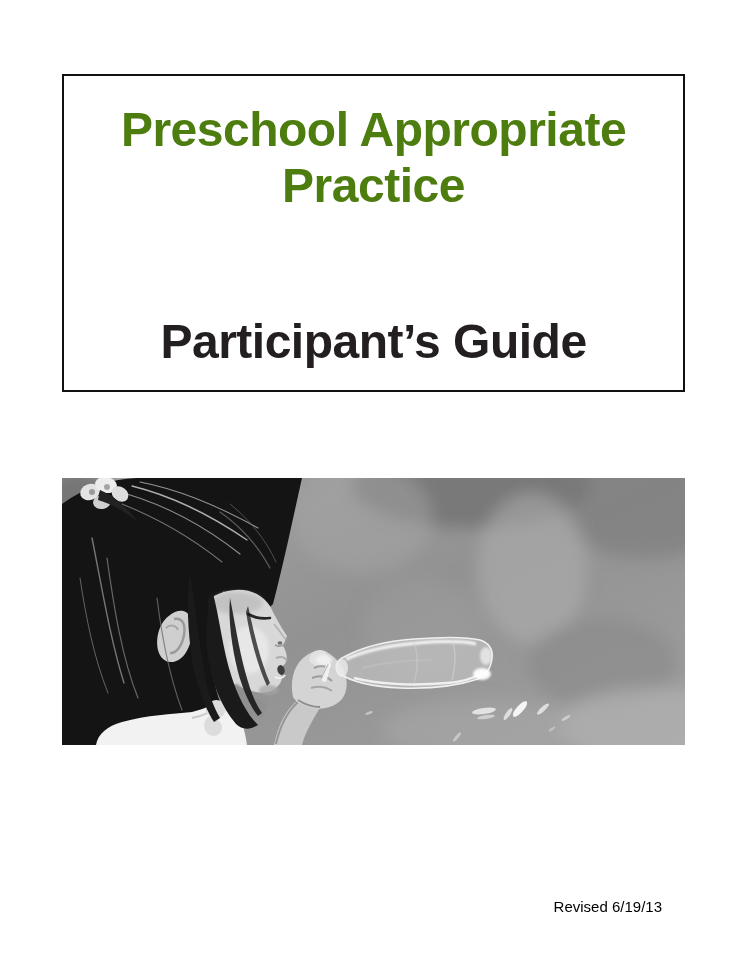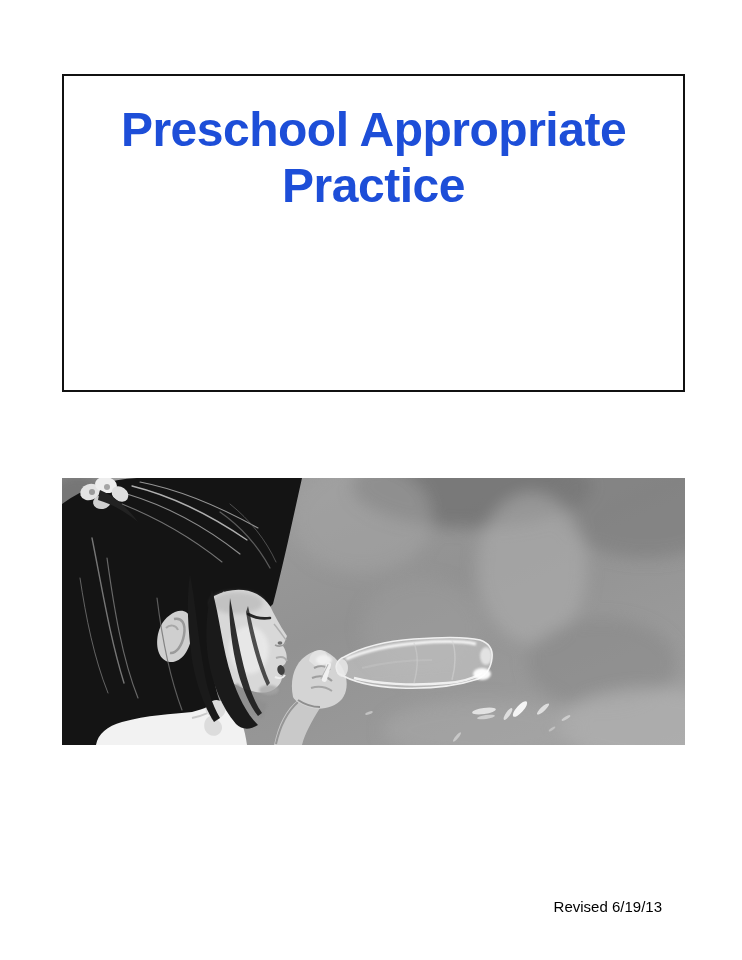--- a/index.html
+++ b/index.html
@@ -19,21 +19,21 @@
     border: 2px solid #111111;
     background: #ffffff;
     text-align: center;
   }
   .title-box h1 {
     margin: 26px 8px 0;
     font-size: 48px;
     line-height: 56px;
     font-weight: bold;
     letter-spacing: -0.5px;
-    color: #1d4ed8;
+    color: #4d7c0f;
   }
   .title-box h2 {
     margin: 100px 8px 0;
     font-size: 48px;
     line-height: 56px;
     font-weight: bold;
     letter-spacing: -0.5px;
     color: #231f20;
   }
   .photo {
@@ -52,20 +52,21 @@
     color: #000000;
   }
 </style>
 </head>
 <body>
 
 <div class="page">
 
   <div class="title-box">
     <h1>Preschool Appropriate Practice</h1>
+    <h2>Participant’s Guide</h2>
   </div>
 
   <figure class="photo">
     <svg width="623" height="267" viewBox="0 0 623 267" xmlns="http://www.w3.org/2000/svg">
       <defs>
         <linearGradient id="bg" x1="0%" y1="0%" x2="100%" y2="100%">
           <stop offset="0" stop-color="#a2a2a2"></stop>
           <stop offset="0.5" stop-color="#929292"></stop>
           <stop offset="1" stop-color="#a0a0a0"></stop>
         </linearGradient>

